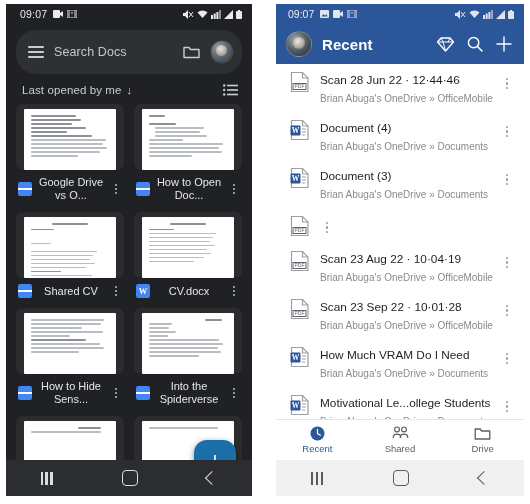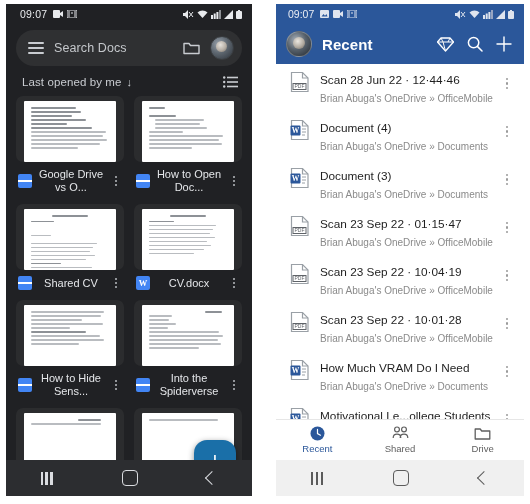--- a/index.html
+++ b/index.html
@@ -32,21 +32,21 @@
     letter-spacing: .2px;
   }
   .sb-time { font-size: 10.5px; color: #e8eaed; }
   .sb-left-icons { display: flex; align-items: center; gap: 4px; margin-left: 6px; }
   .sb-spacer { flex: 1; }
   .sb-right-icons { display: flex; align-items: center; gap: 3px; }
   .sb-ic { display: block; }
 
   .search-wrap { padding: 6px 10px 4px 10px; }
   .searchbar {
-    height: 36px;
+    height: 44px;
     background: #2f3032;
     border-radius: 20px;
     display: flex; align-items: center;
     padding: 0 8px 0 12px;
     gap: 10px;
   }
   .hamburger { width: 16px; display: flex; flex-direction: column; gap: 3px; flex: none; }
   .hamburger i { display: block; height: 1.7px; background: #c9ccd1; border-radius: 1px; }
   .search-text { flex: 1; color: #c4c7cb; font-size: 12.5px; letter-spacing: .1px; }
   .folder-ico { flex: none; }
@@ -648,42 +648,38 @@
 
       <div class="list-item">
         <span class="fi">
           <svg width="20" height="22" viewBox="0 0 20 22">
               <path d="M1.5 1.5h11l5.5 5.5v13.5h-16.5z" fill="#fff" stroke="#9aa0a6" stroke-width="1.2"></path>
               <path d="M12.5 1.5V7H18" fill="none" stroke="#9aa0a6" stroke-width="1.2"></path>
               <rect x="3" y="12.5" width="13" height="6" fill="#fff" stroke="#5f6368" stroke-width="1"></rect>
               <text x="9.5" y="17.2" font-size="5" text-anchor="middle" fill="#5f6368" font-family="Liberation Sans, sans-serif">PDF</text>
             </svg>
         </span>
-        <span class="li-text">
-          <span class="li-title">Scan 23 Sep 22 · 01·15·47</span>
-          <span class="li-sub">Brian Abuga's OneDrive » OfficeMobile</span>
-        </span>
         <span class="li-kebab">
             <i></i>
             <i></i>
             <i></i>
           </span>
       </div>
 
       <div class="list-item">
         <span class="fi">
           <svg width="20" height="22" viewBox="0 0 20 22">
               <path d="M1.5 1.5h11l5.5 5.5v13.5h-16.5z" fill="#fff" stroke="#9aa0a6" stroke-width="1.2"></path>
               <path d="M12.5 1.5V7H18" fill="none" stroke="#9aa0a6" stroke-width="1.2"></path>
               <rect x="3" y="12.5" width="13" height="6" fill="#fff" stroke="#5f6368" stroke-width="1"></rect>
               <text x="9.5" y="17.2" font-size="5" text-anchor="middle" fill="#5f6368" font-family="Liberation Sans, sans-serif">PDF</text>
             </svg>
         </span>
         <span class="li-text">
-          <span class="li-title">Scan 23 Sep 22 · 10·04·19</span>
+          <span class="li-title">Scan 23 Aug 22 · 10·04·19</span>
           <span class="li-sub">Brian Abuga's OneDrive » OfficeMobile</span>
         </span>
         <span class="li-kebab">
             <i></i>
             <i></i>
             <i></i>
           </span>
       </div>
 
       <div class="list-item">

